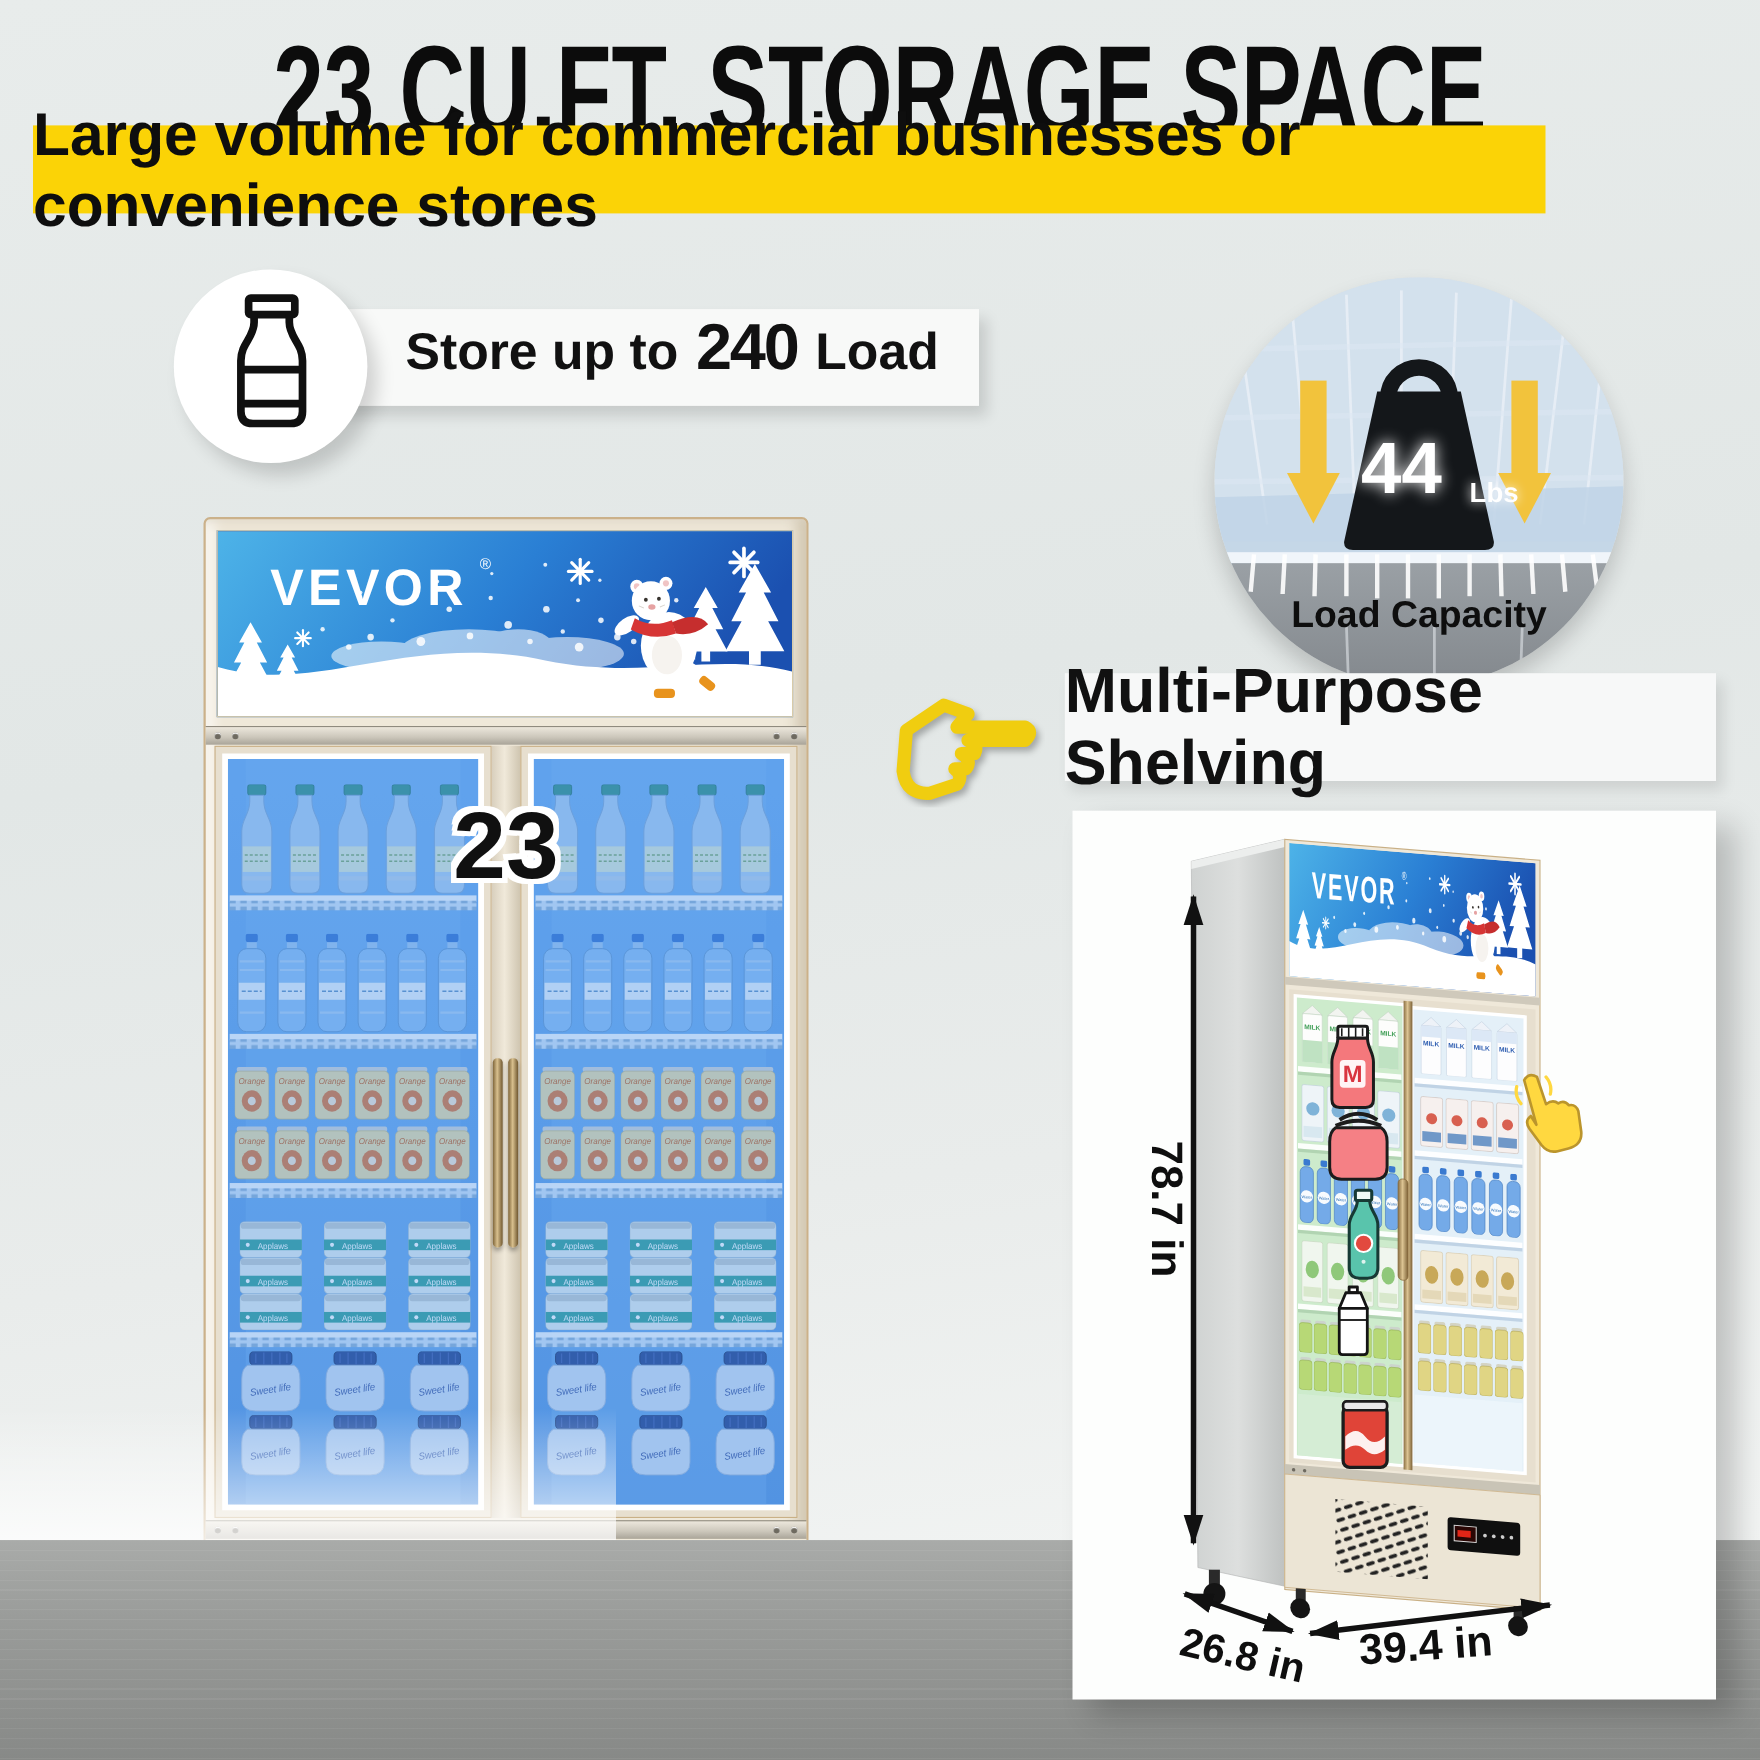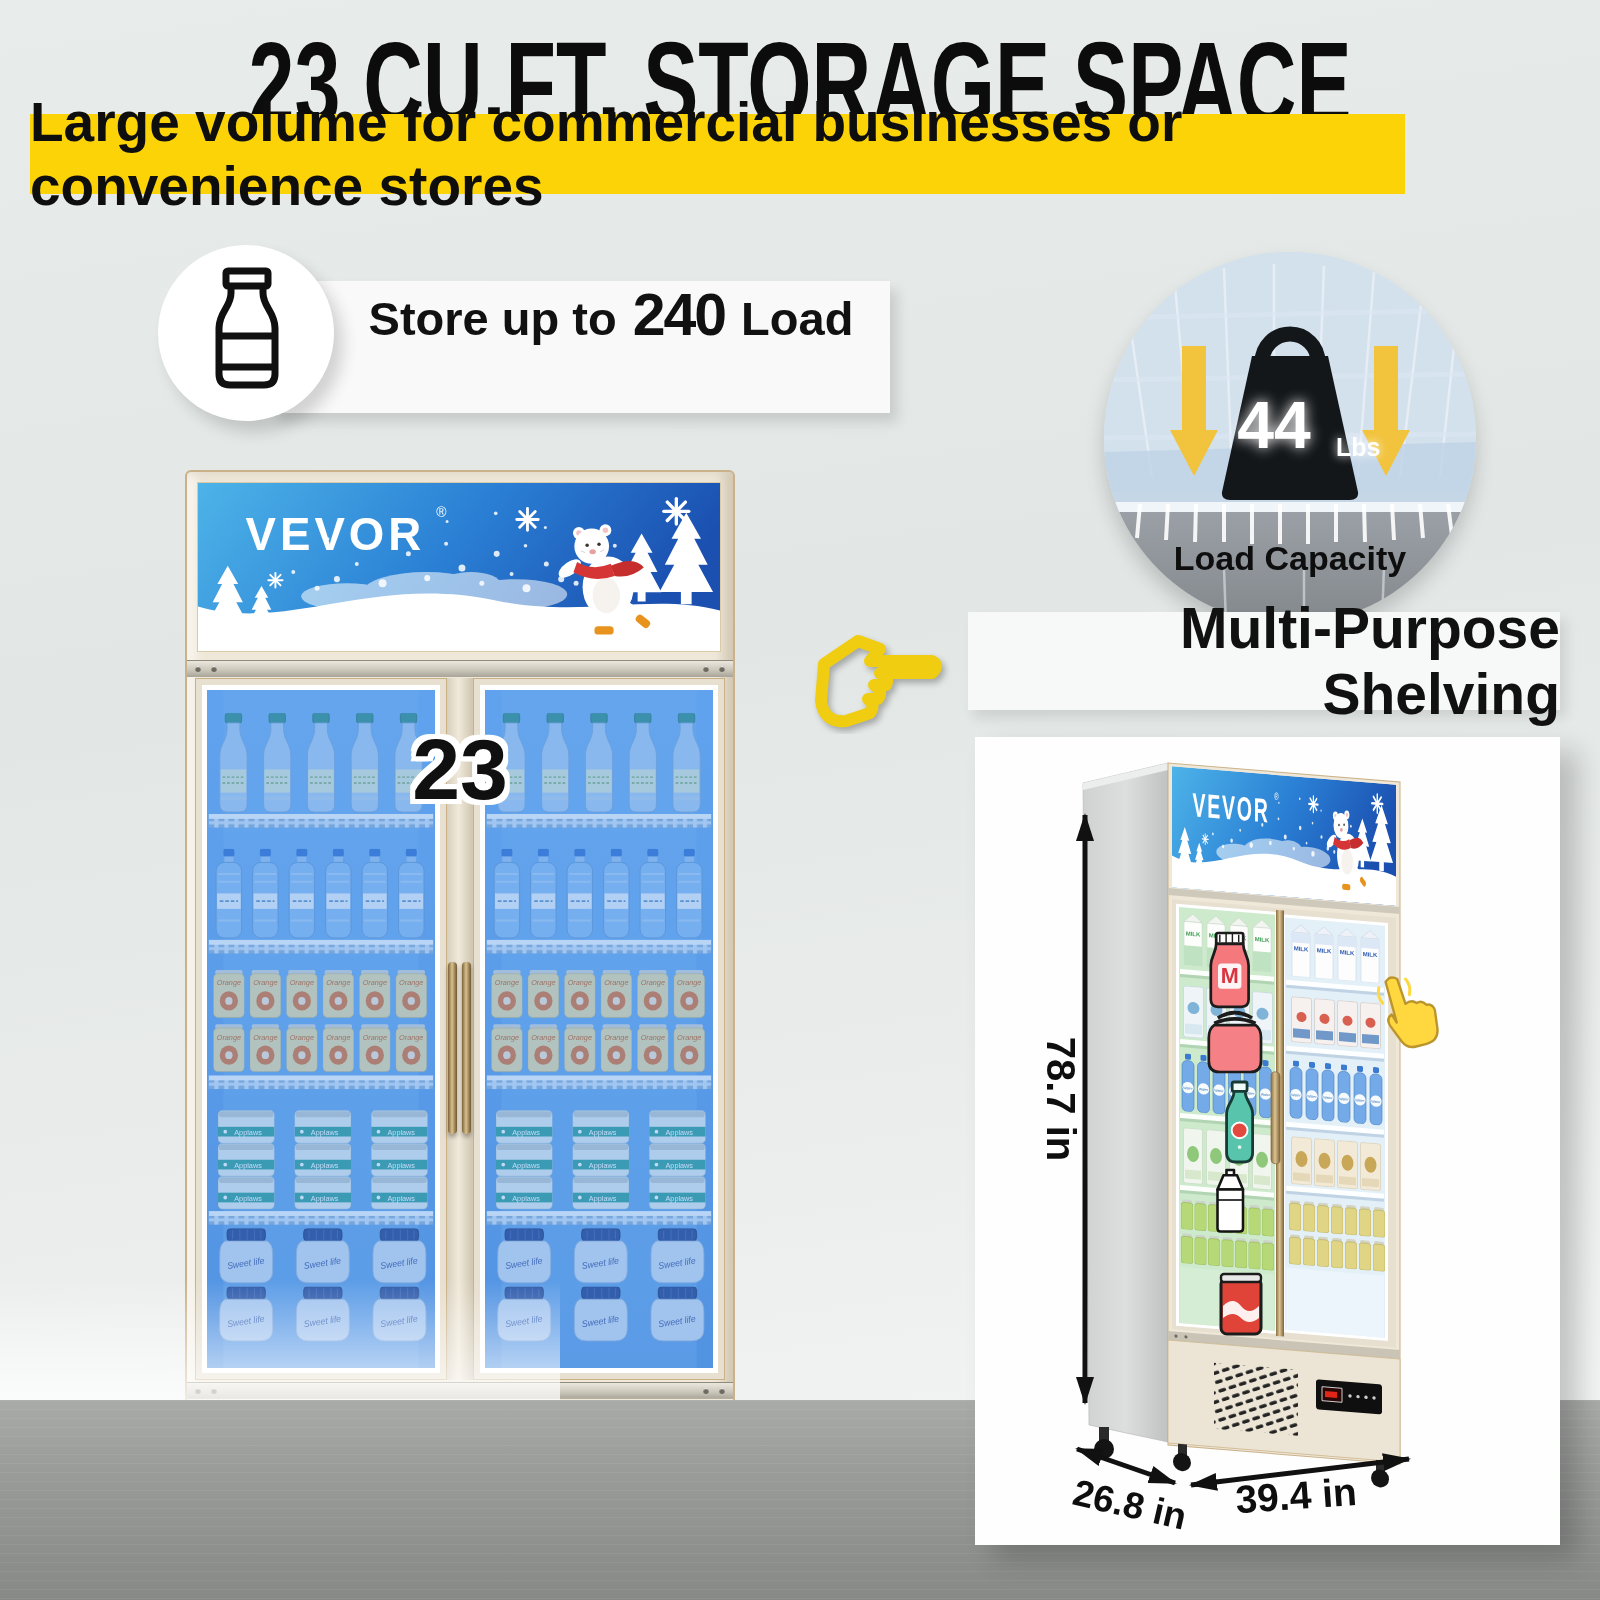--- a/index.html
+++ b/index.html
@@ -16,33 +16,33 @@
     background:linear-gradient(180deg,rgba(255,255,255,0),rgba(255,255,255,.75));}
 
   .title{position:absolute;top:16px;left:0;width:1600px;text-align:center;
     font-size:118px;font-weight:bold;color:#0c0c0c;transform:scaleX(.70);white-space:nowrap;}
   .subtitle-bar{position:absolute;left:30px;top:114px;width:1375px;height:80px;background:#fbd306;
     display:flex;align-items:center;justify-content:center;}
   .subtitle-bar span{font-size:55px;font-weight:bold;color:#0e0e0e;letter-spacing:0;}
 
   .badge-circle{position:absolute;left:158px;top:245px;width:176px;height:176px;border-radius:50%;
     background:#fff;box-shadow:9px 11px 16px rgba(0,0,0,.16);display:flex;align-items:center;justify-content:center;z-index:3;}
-  .store-bar{position:absolute;left:272px;top:281px;width:618px;height:132px;background:#f8f9f8;
+  .store-bar{position:absolute;left:272px;top:281px;width:618px;height:88px;background:#f8f9f8;
     box-shadow:7px 9px 12px rgba(0,0,0,.13);display:flex;align-items:baseline;justify-content:center;gap:16px;z-index:2;padding-top:0;}
   .store-bar .inner{display:flex;align-items:baseline;gap:16px;margin-left:60px;}
   .store-prefix,.store-suffix{font-size:47px;font-weight:bold;}
   .store-num{font-size:59px;font-weight:bold;letter-spacing:-2px;}
 
   .load-circle{position:absolute;left:1104px;top:252px;width:372px;height:372px;border-radius:50%;
     overflow:hidden;box-shadow:0 12px 20px rgba(0,0,0,.18);}
 
   .hand-icon{position:absolute;left:794px;top:622px;z-index:4;}
   .shelving-bar{position:absolute;left:968px;top:612px;width:592px;height:98px;background:#f7f8f8;
     box-shadow:6px 8px 12px rgba(0,0,0,.10);display:flex;align-items:center;justify-content:center;}
-  .shelving-bar span{font-size:57px;font-weight:bold;text-align:right;}
+  .shelving-bar span{font-size:57px;font-weight:bold;}
 
   
   .fridge{position:absolute;left:185px;top:470px;width:550px;height:1110px;}
   .fridge-body{position:absolute;left:0;top:0;width:546px;height:1072px;background:#efe8d9;
     border:2px solid #cbb18a;border-radius:6px;
     box-shadow:inset -9px 0 12px rgba(110,85,40,.22),inset 9px 0 10px rgba(255,255,255,.55);}
   .header-art{position:absolute;left:12px;top:12px;width:522px;height:168px;border:1px solid #d9cba9;background:#2a72c8;}
   .strip{position:absolute;left:2px;width:546px;height:16px;
     background:linear-gradient(180deg,#ece7dc,#cdc8bc 55%,#a9a499);border-top:1px solid #8f8a7e;}
   .strip.s1{top:190px;} .strip.s2{top:912px;}

